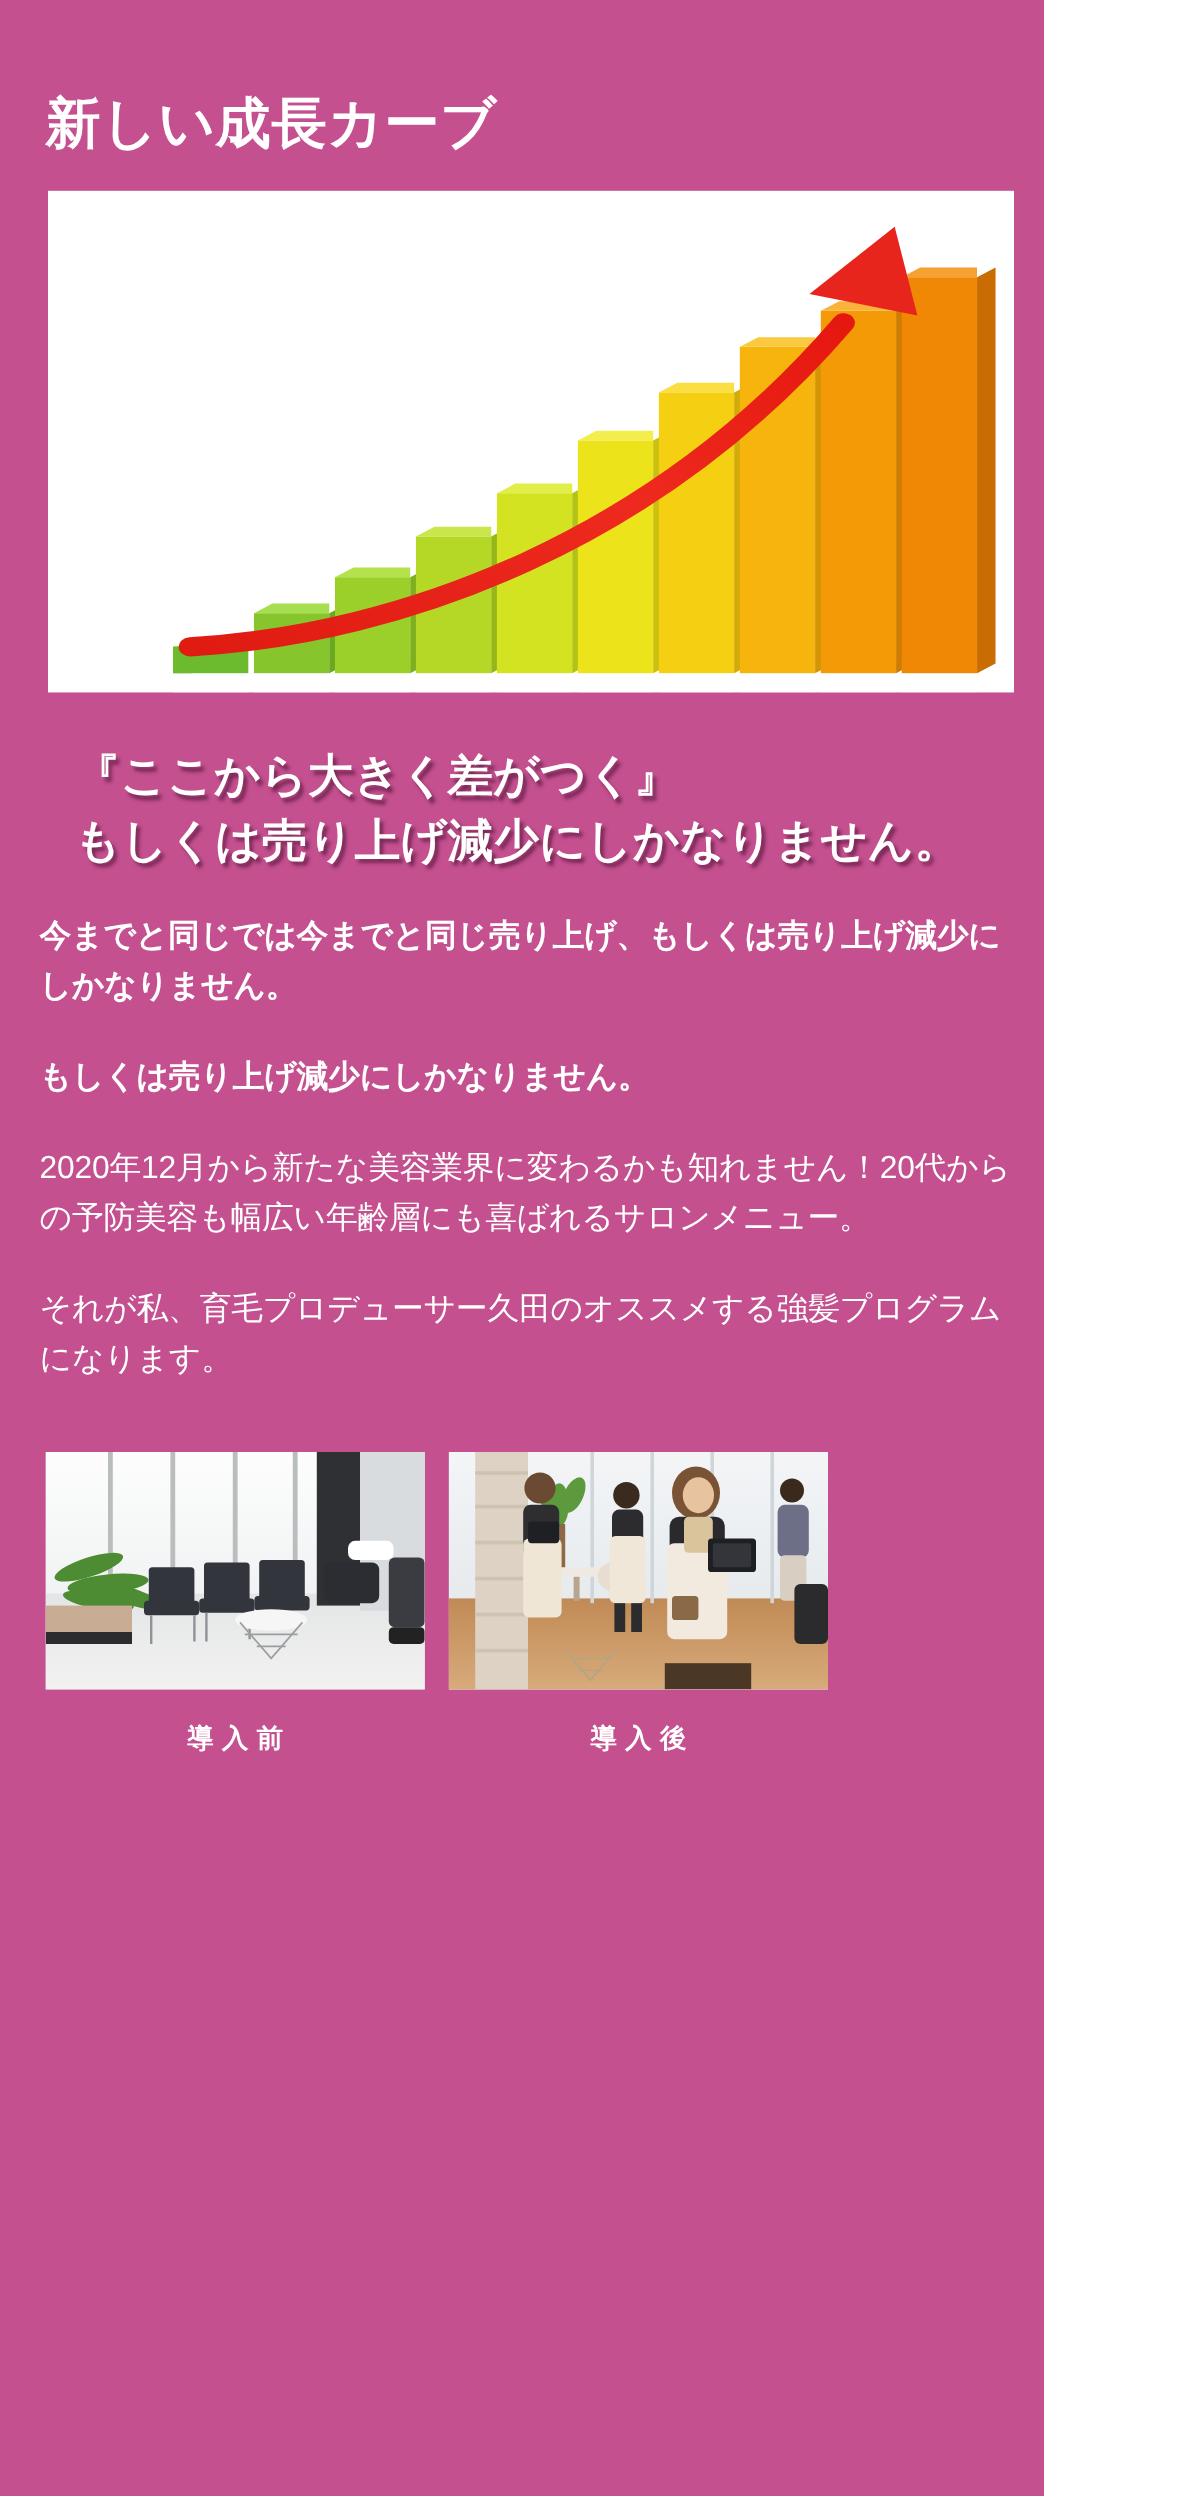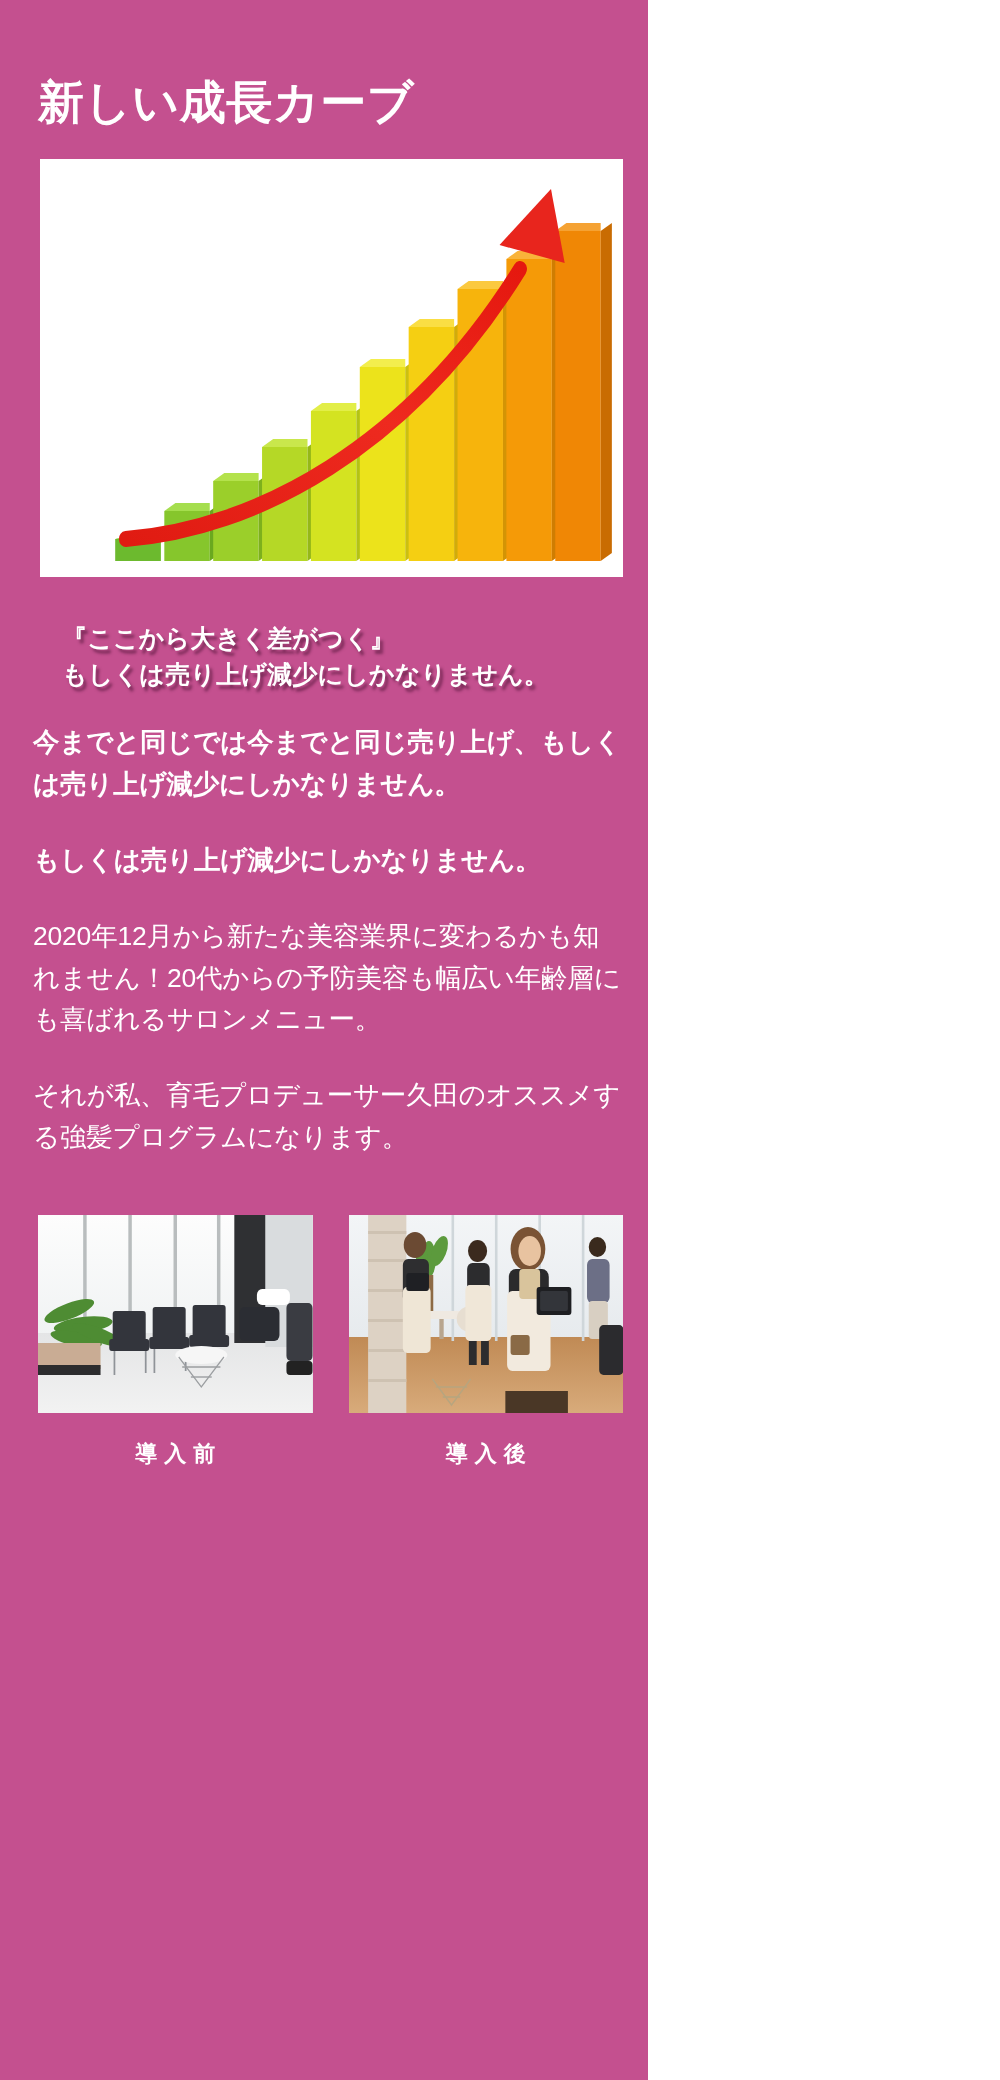--- a/index.html
+++ b/index.html
@@ -7,21 +7,21 @@
     margin: 0;
     padding: 0;
     background: #ffffff;
   }
   body {
     width: 1000px;
     font-family: "Liberation Sans", "DejaVu Sans", sans-serif;
   }
   .page {
     position: relative;
-    width: 648px;
+    width: 870px;
     min-height: 2080px;
     background: #c4508f;
     overflow: hidden;
   }
 
   
   .title {
     color: #ffffff;
     font-size: 46px;
     font-weight: 700;
@@ -39,21 +39,21 @@
     background: #ffffff;
     overflow: hidden;
   }
   .chart-svg { display: block; width: 100%; height: 100%; }
 
   
   .headline {
     margin: 44px 0 0 0;
     padding: 0 20px 0 62px;
     color: #ffffff;
-    font-size: 25px;
+    font-size: 38px;
     font-weight: 700;
     line-height: 1.42;
     text-shadow: 3px 4px 3px rgba(60,10,40,0.55);
     letter-spacing: 0.2px;
   }
   .headline .l2 { display: block; }
 
   
   .body-copy {
     margin: 30px 0 0 0;
@@ -65,21 +65,21 @@
     line-height: 1.58;
     margin: 0 0 34px 0;
     letter-spacing: -0.2px;
     font-weight: bold;
   }
   .para.bold { font-weight: 400; }
 
   
   .photos {
     display: flex;
-    gap: 36px;
+    gap: 20px;
     padding: 22px 25px 0 38px;
   }
   .photo-cell { width: 316px; }
   .photo {
     position: relative;
     width: 100%;
     height: 198px;
     overflow: hidden;
     background: #d9d9d9;
   }

